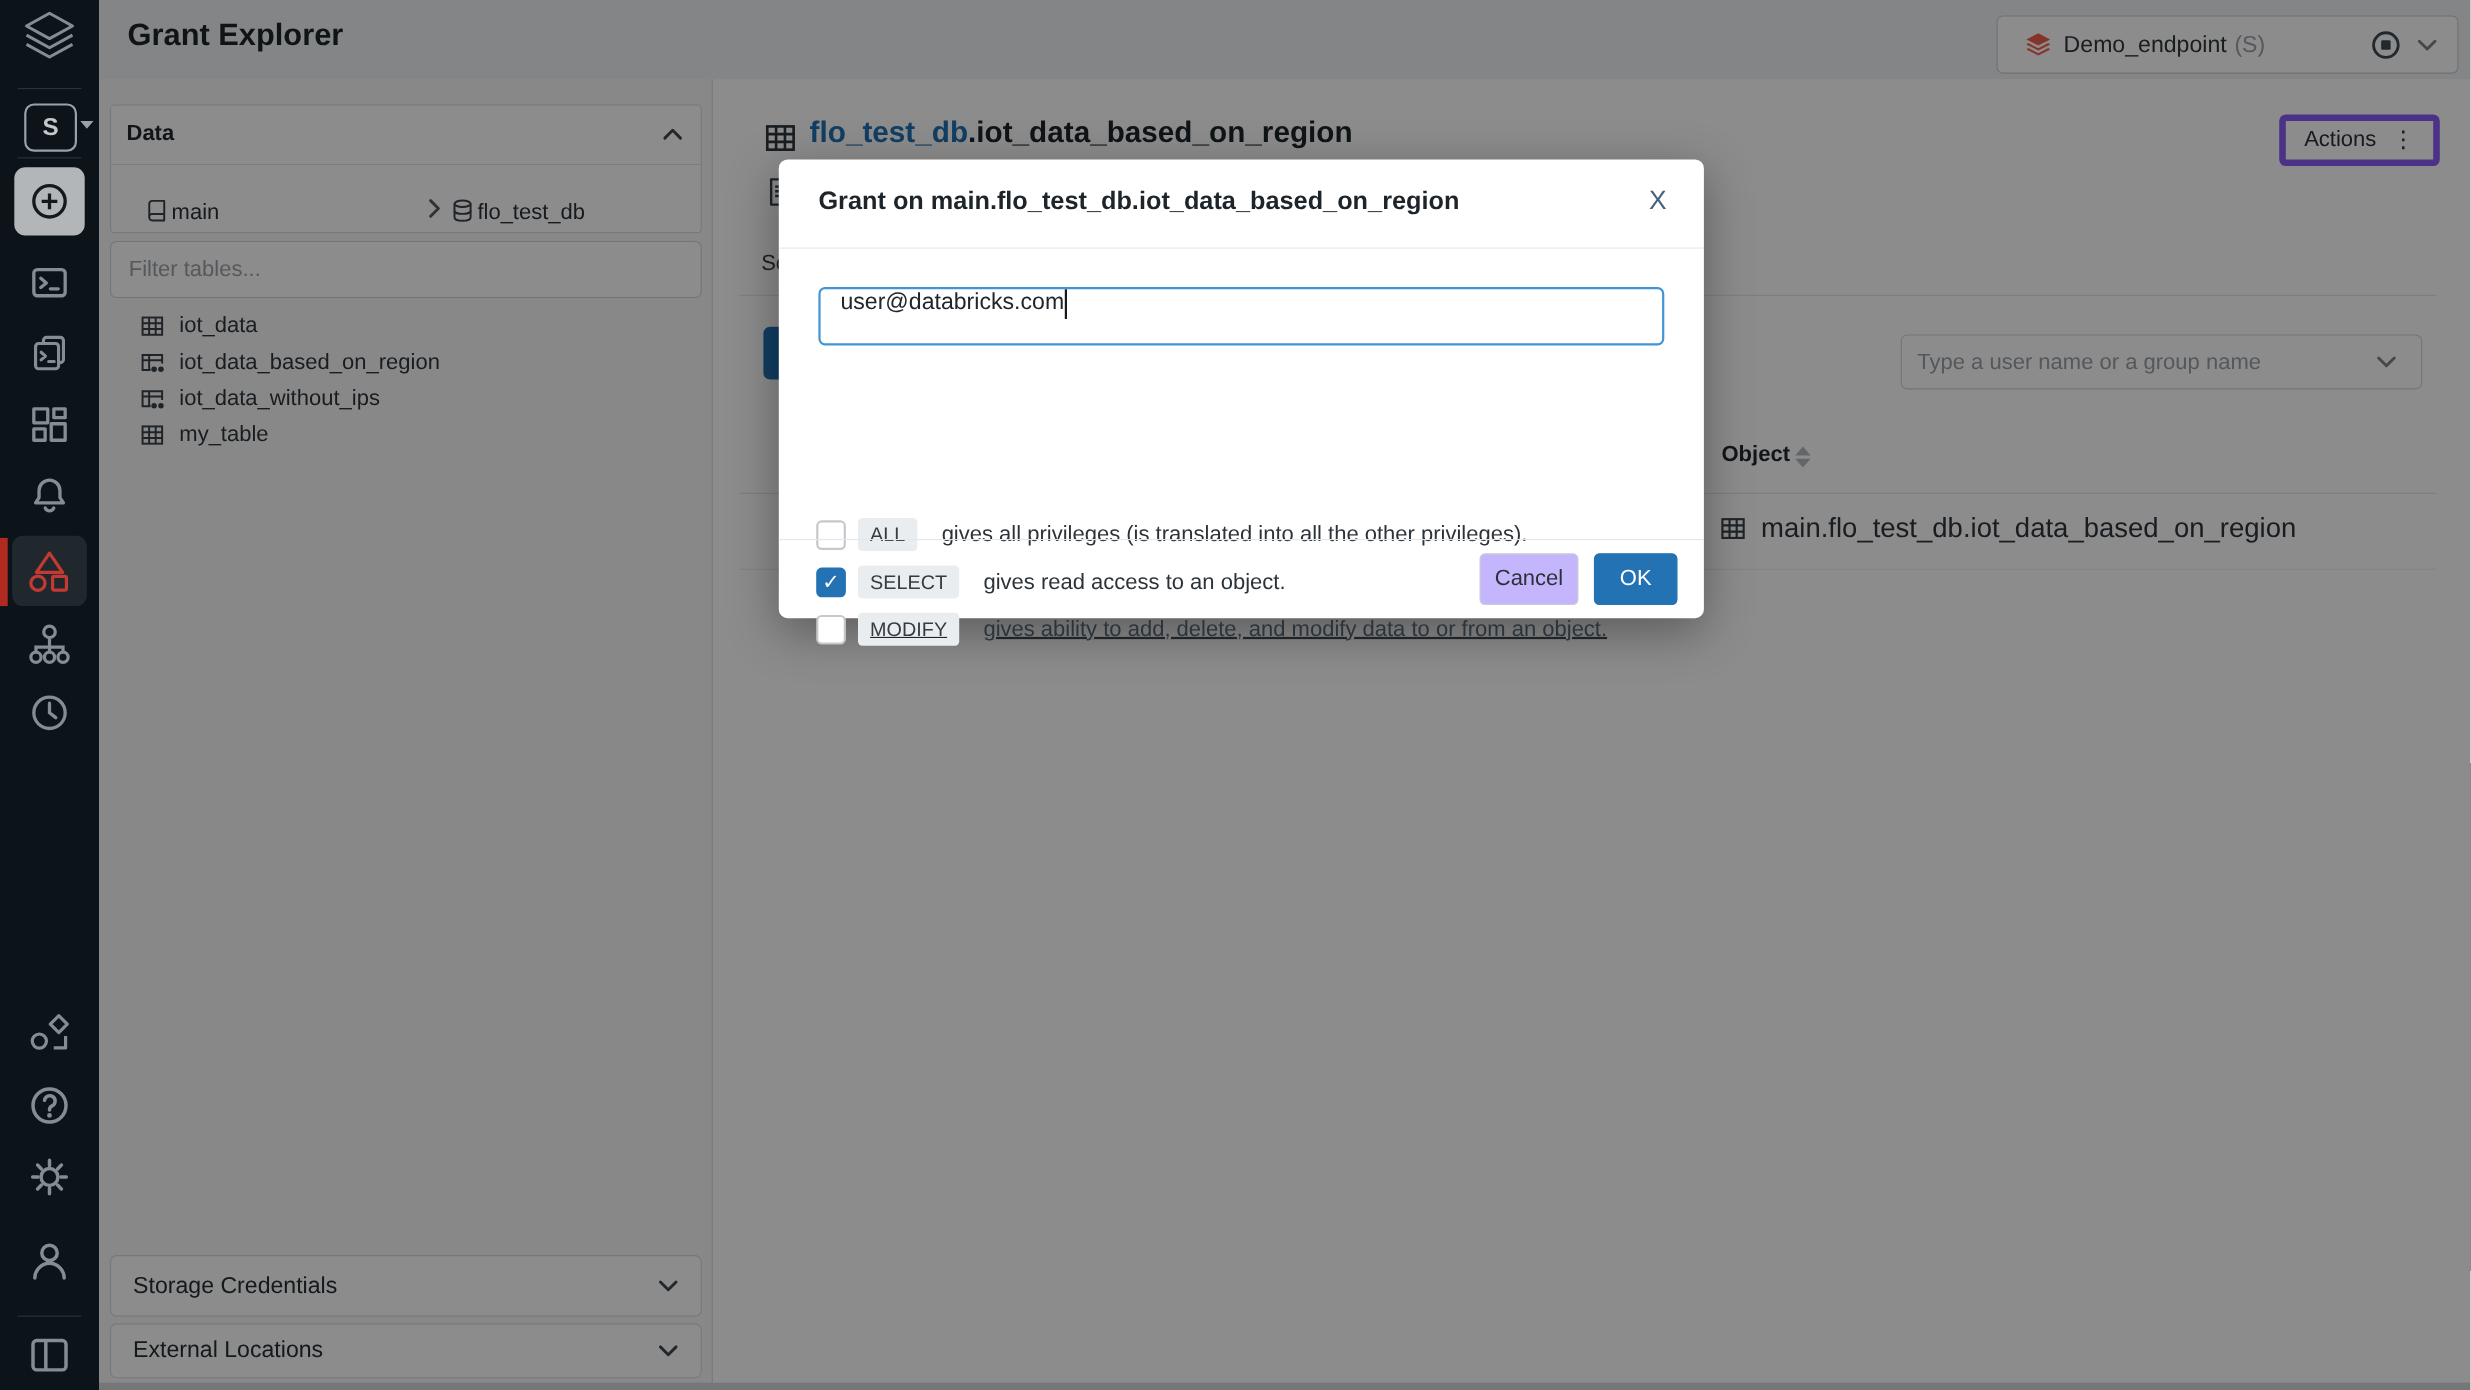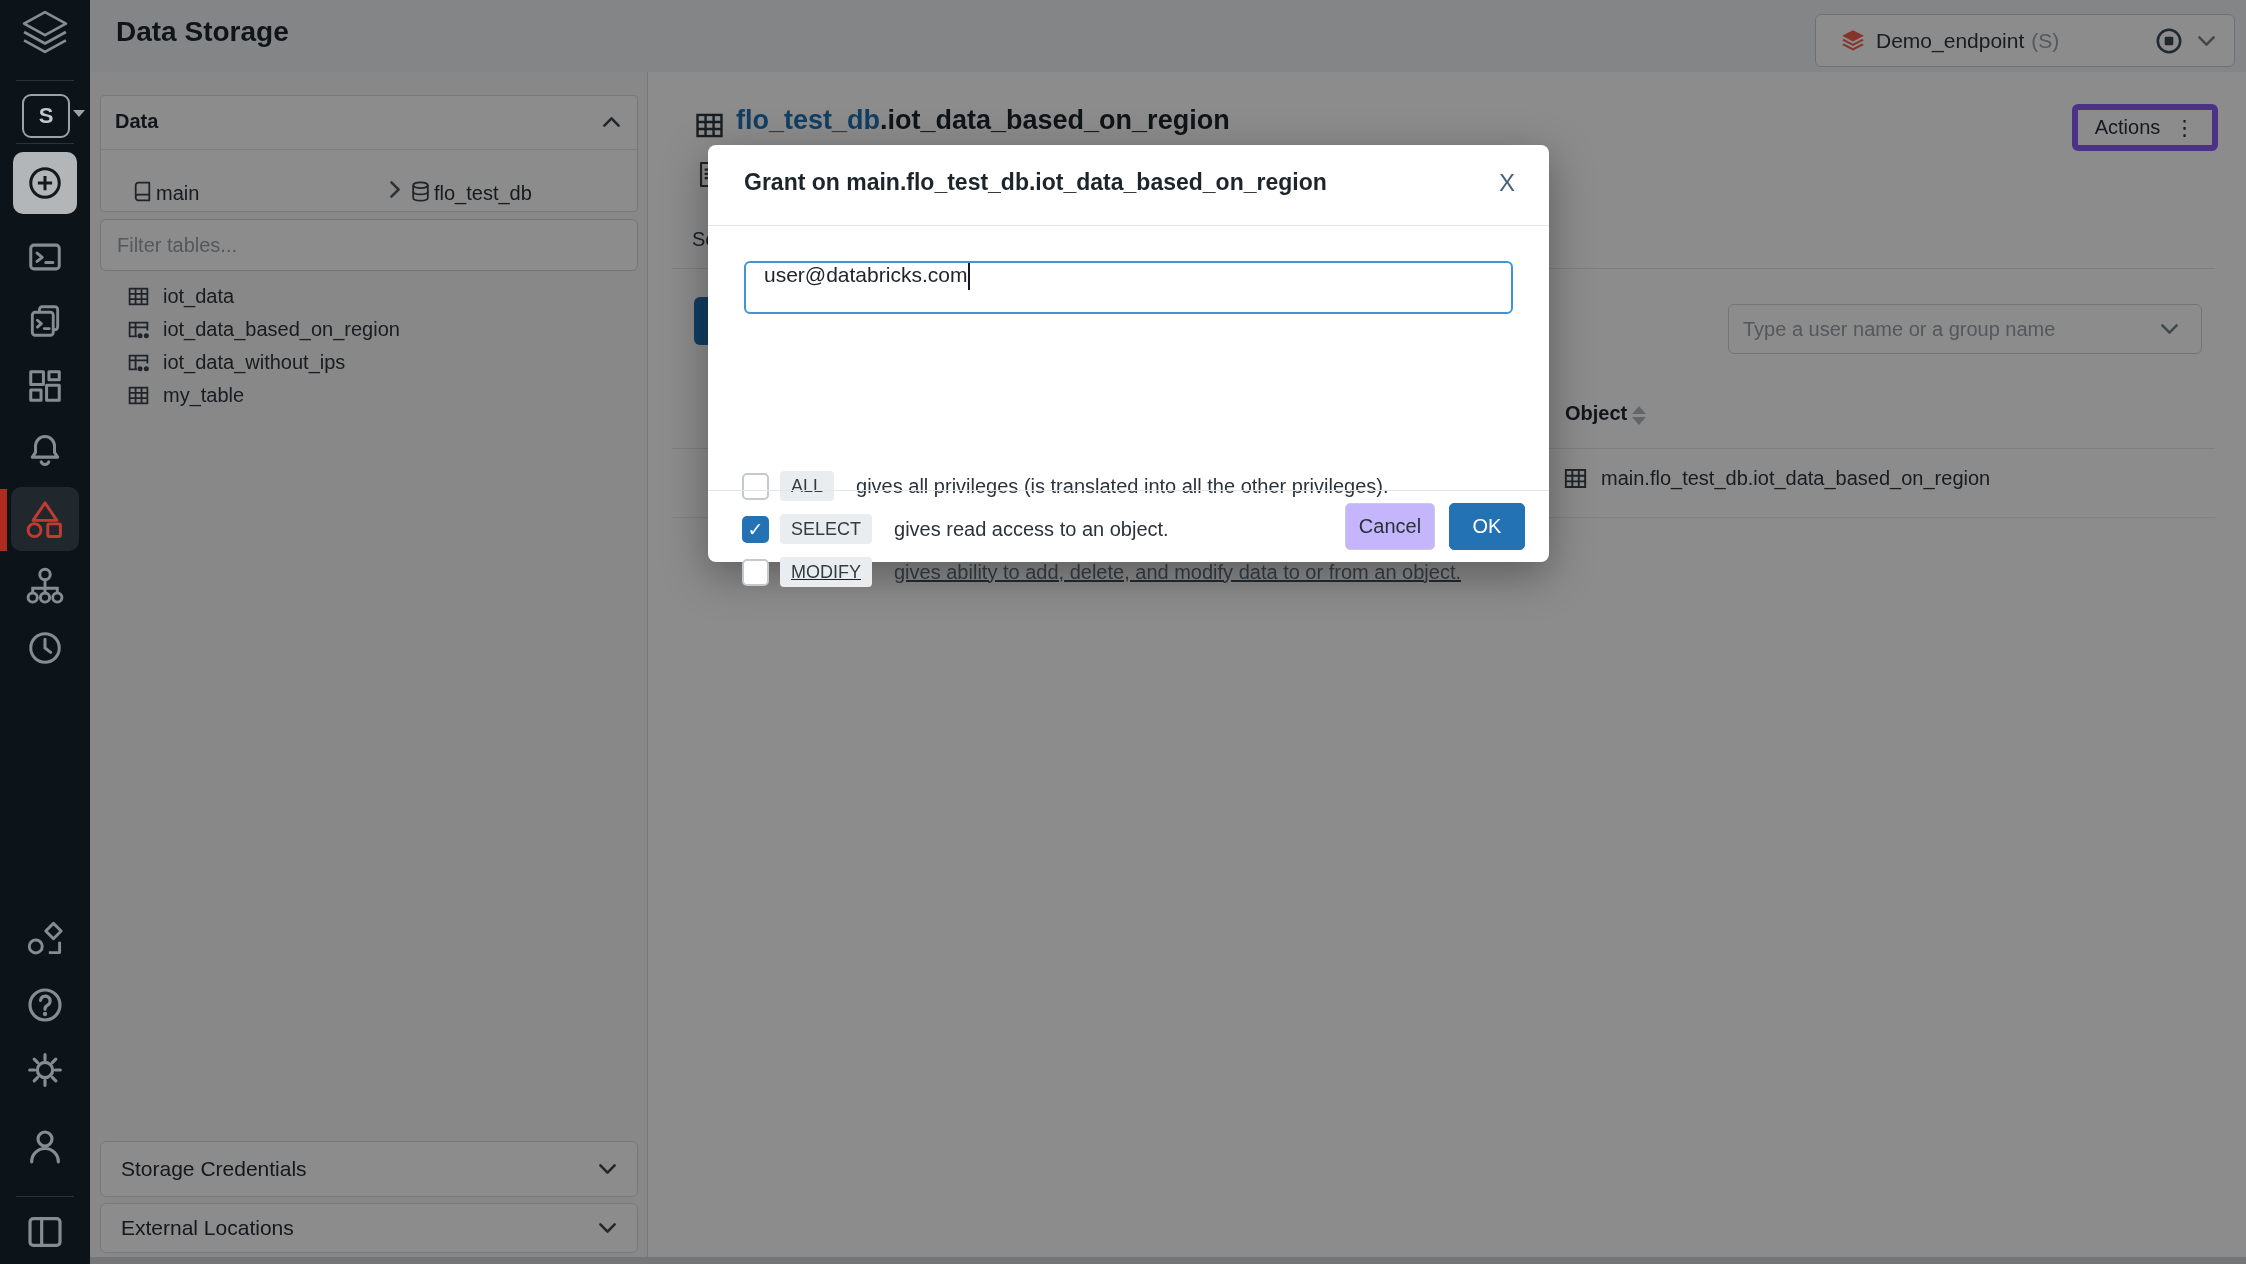--- a/index.html
+++ b/index.html
@@ -52,21 +52,21 @@
   .tabfrag{left:692px;top:228px;font-size:20px;color:#343b42;}
   .tabline{left:672px;top:268px;width:1543px;height:1px;background:#e2e5e8;}
   .grantbtn{left:694px;top:297px;width:120px;height:48px;background:#2272b4;border-radius:6px;}
   .uselect{left:1728px;top:304px;width:474px;height:50px;background:#fff;border:1px solid #cfd4d8;border-radius:6px;
     display:flex;align-items:center;justify-content:space-between;box-sizing:border-box;padding:0 22px 0 14px;}
   .uselect .ph{font-size:20px;color:#99a1a8;}
   .objhead{left:1565px;top:402px;font-size:20px;font-weight:700;color:#21292f;}
   .hline1{left:672px;top:448px;width:1543px;height:1px;background:#e2e5e8;}
   .hline2{left:672px;top:517px;width:1543px;height:1px;background:#e9ebed;}
   .objrow{left:1563px;top:466px;display:flex;align-items:center;color:#2f363c;}
-  .objrow .lb{margin-left:13px;font-size:20px;}
+  .objrow .lb{margin-left:13px;font-size:25px;}
   .sorticon{left:1632px;top:406px;display:flex;flex-direction:column;gap:3px;align-items:center;}
   .sorticon i{width:0;height:0;border-left:7px solid transparent;border-right:7px solid transparent;}
   .sorticon .up{border-bottom:8px solid #b3bac0;}
   .sorticon .dn{border-top:8px solid #b3bac0;}
   
   .overlay{left:90px;top:0;width:2156px;height:1264px;background:rgba(0,0,0,0.45);z-index:50;}
   .modal{left:708px;top:145px;width:841px;height:417px;background:#fff;border-radius:8px;z-index:100;
     box-shadow:0 12px 44px rgba(0,0,0,0.35);}
   .m-head{position:absolute;left:0;top:0;right:0;height:80px;border-bottom:1px solid #e4e7ea;}
   .m-title{position:absolute;left:36px;top:24px;font-size:23px;font-weight:600;color:#1d252b;white-space:nowrap;}
@@ -327,21 +327,21 @@
       <svg width="40" height="40">
           <use href="#i-panel"></use>
         </svg>
     </div>
   </div>
 
   <div class="abs panelbg"></div>
   <div class="abs mainbg"></div>
   <div class="abs panelborder"></div>
 
-  <div class="abs pagetitle">Data Storage</div>
+  <div class="abs pagetitle">Grant Explorer</div>
 
   <div class="abs pill">
     <span style="color:#f3604e;display:flex;">
       <svg width="26" height="26">
           <use href="#i-layers"></use>
         </svg>
     </span>
     <span class="nm">Demo_endpoint</span>
     <span class="tag">(S)</span>
     <span style="margin-left:auto;color:#3d4b55;display:flex;">

